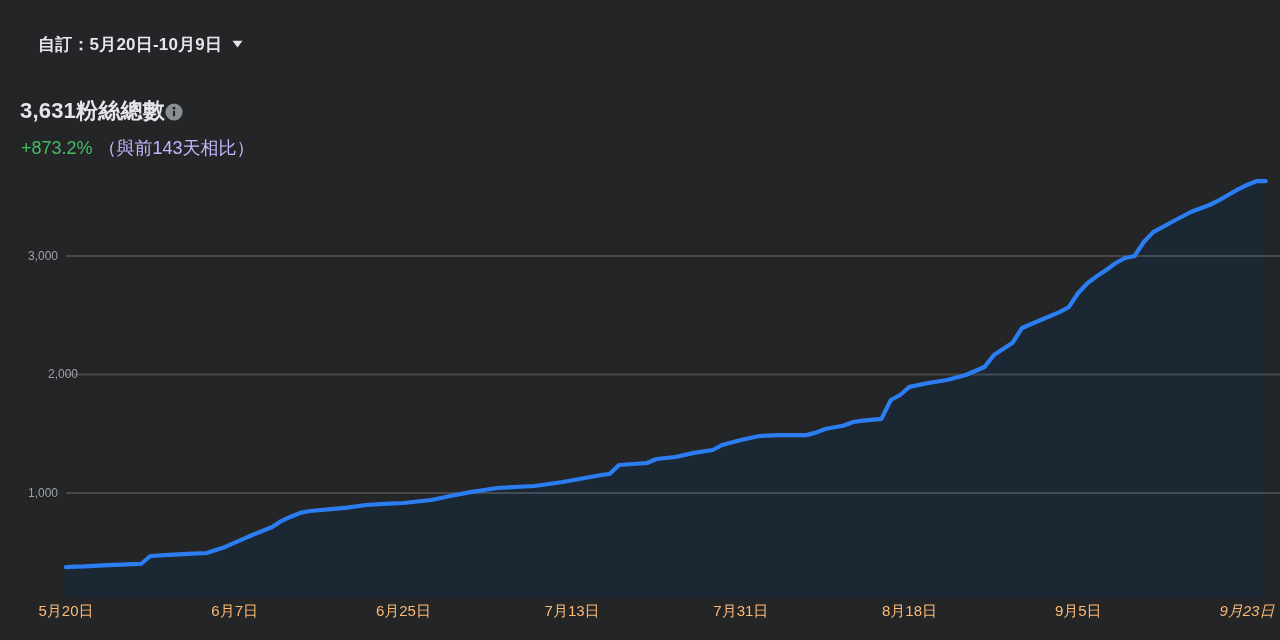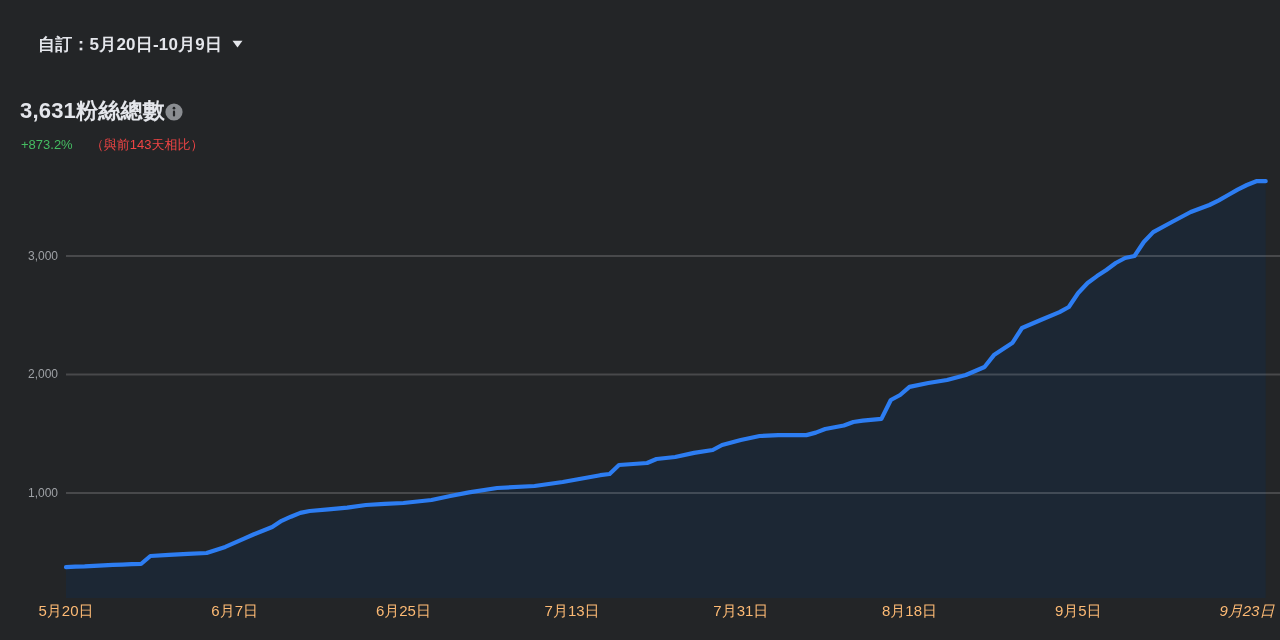--- a/index.html
+++ b/index.html
@@ -15,23 +15,23 @@
     display:inline-flex;align-items:center;gap:10px;cursor:pointer;
   }
   .range-selector .label{
     color:#e4e6eb;font-size:17px;font-weight:bold;letter-spacing:.2px;white-space:nowrap;
   }
   .caret{width:11px;height:8px;display:block;}
   
   .title-row{position:absolute;left:20px;top:96px;display:flex;align-items:center;}
   .metric-title{color:#e4e6eb;font-size:22px;font-weight:bold;letter-spacing:.2px;white-space:nowrap;}
   .info-icon{width:18px;height:18px;display:block;cursor:pointer;margin-top:2px;}
-  .subtitle-row{position:absolute;left:21px;top:136px;display:flex;align-items:baseline;gap:18px;font-size:13px;}
+  .subtitle-row{position:absolute;left:21px;top:136px;display:flex;align-items:baseline;gap:6px;font-size:18px;}
   .delta{font-weight:400;}
-  .comparison{color:#ef4444;}
+  .comparison{color:#c4b5fd;}
   
   .chart{position:absolute;left:0;top:0;width:1280px;height:640px;}
   .chart svg{position:absolute;left:0;top:0;}
   .ytick{
     position:absolute;left:0;width:58px;text-align:right;
     color:#9ea1a5;font-size:12px;line-height:18px;white-space:nowrap;
   }
   .xtick{
     position:absolute;transform:translateX(-50%);
     color:#fdba74;font-size:15px;font-weight:500;line-height:16px;white-space:nowrap;
@@ -64,21 +64,21 @@
 
   <div class="chart" id="chart-root">
     <svg id="chart-svg" width="1280" height="640" viewBox="0 0 1280 640">
         <polygon points="66.0,567.1 75.4,566.7 84.7,566.4 94.1,565.8 103.5,565.3 112.9,564.9 122.2,564.6 131.6,564.2 141.0,564.0 150.4,556.0 169.1,554.9 187.8,553.8 206.6,553.0 225.3,546.9 244.1,538.6 253.4,534.5 272.2,527.0 281.6,520.8 290.9,516.7 300.3,512.9 309.7,511.0 328.4,509.4 347.2,507.7 365.9,505.0 384.7,503.9 403.4,503.0 431.5,500.0 450.3,496.0 469.0,492.4 497.1,488.0 534.6,486.0 562.7,482.0 600.2,475.2 609.6,474.0 619.0,465.0 647.1,463.0 656.5,459.0 675.2,457.0 694.0,452.9 712.7,450.0 722.1,445.0 740.8,440.0 759.6,436.0 778.3,435.1 806.4,435.1 815.8,432.6 825.2,429.0 843.9,425.5 853.3,422.0 862.7,420.7 881.4,418.9 890.8,400.0 900.1,395.0 909.5,386.9 928.3,383.0 947.0,380.0 965.8,375.0 984.5,367.0 993.9,355.1 1012.6,342.7 1022.0,328.0 1040.7,320.0 1059.5,312.1 1068.8,307.0 1078.2,293.0 1087.6,283.0 1097.0,276.1 1106.3,270.0 1115.7,263.0 1125.1,258.0 1134.5,256.0 1143.8,242.0 1153.2,232.1 1171.9,222.0 1190.7,212.0 1209.4,205.0 1218.8,200.3 1228.2,195.0 1237.6,189.6 1246.9,185.0 1256.3,181.2 1265.7,181.2 1265.7,598 66.0,598" fill="#1c2734"></polygon>
         <line x1="66" x2="1280" y1="493.0" y2="493.0" stroke="rgba(255,255,255,0.17)" stroke-width="2"></line>
         <line x1="66" x2="1280" y1="374.5" y2="374.5" stroke="rgba(255,255,255,0.17)" stroke-width="2"></line>
         <line x1="66" x2="1280" y1="256.0" y2="256.0" stroke="rgba(255,255,255,0.17)" stroke-width="2"></line>
         <polyline points="66.0,567.1 75.4,566.7 84.7,566.4 94.1,565.8 103.5,565.3 112.9,564.9 122.2,564.6 131.6,564.2 141.0,564.0 150.4,556.0 169.1,554.9 187.8,553.8 206.6,553.0 225.3,546.9 244.1,538.6 253.4,534.5 272.2,527.0 281.6,520.8 290.9,516.7 300.3,512.9 309.7,511.0 328.4,509.4 347.2,507.7 365.9,505.0 384.7,503.9 403.4,503.0 431.5,500.0 450.3,496.0 469.0,492.4 497.1,488.0 534.6,486.0 562.7,482.0 600.2,475.2 609.6,474.0 619.0,465.0 647.1,463.0 656.5,459.0 675.2,457.0 694.0,452.9 712.7,450.0 722.1,445.0 740.8,440.0 759.6,436.0 778.3,435.1 806.4,435.1 815.8,432.6 825.2,429.0 843.9,425.5 853.3,422.0 862.7,420.7 881.4,418.9 890.8,400.0 900.1,395.0 909.5,386.9 928.3,383.0 947.0,380.0 965.8,375.0 984.5,367.0 993.9,355.1 1012.6,342.7 1022.0,328.0 1040.7,320.0 1059.5,312.1 1068.8,307.0 1078.2,293.0 1087.6,283.0 1097.0,276.1 1106.3,270.0 1115.7,263.0 1125.1,258.0 1134.5,256.0 1143.8,242.0 1153.2,232.1 1171.9,222.0 1190.7,212.0 1209.4,205.0 1218.8,200.3 1228.2,195.0 1237.6,189.6 1246.9,185.0 1256.3,181.2 1265.7,181.2" fill="none" stroke="#2d7df2" stroke-width="4.2" stroke-linejoin="round" stroke-linecap="round"></polyline>
       </svg>
   <div class="ytick" style="top: 483.5px;">1,000</div>
-      <div class="ytick" style="top: 365px;">2,000</div>
+      <div class="ytick" style="top: 365px; margin-left: 20px;">2,000</div>
       <div class="ytick" style="top: 246.5px;">3,000</div>
       <div class="xtick" style="left: 66px; top: 603px;">5月20日</div>
       <div class="xtick" style="left: 234.703px; top: 603px;">6月7日</div>
       <div class="xtick" style="left: 403.406px; top: 603px;">6月25日</div>
       <div class="xtick" style="left: 572.11px; top: 603px;">7月13日</div>
       <div class="xtick" style="left: 740.813px; top: 603px;">7月31日</div>
       <div class="xtick" style="left: 909.516px; top: 603px;">8月18日</div>
       <div class="xtick" style="left: 1078.22px; top: 603px;">9月5日</div>
       <div class="xtick" style="left: 1246.92px; top: 603px; font-style: italic;">9月23日</div>
     </div>

